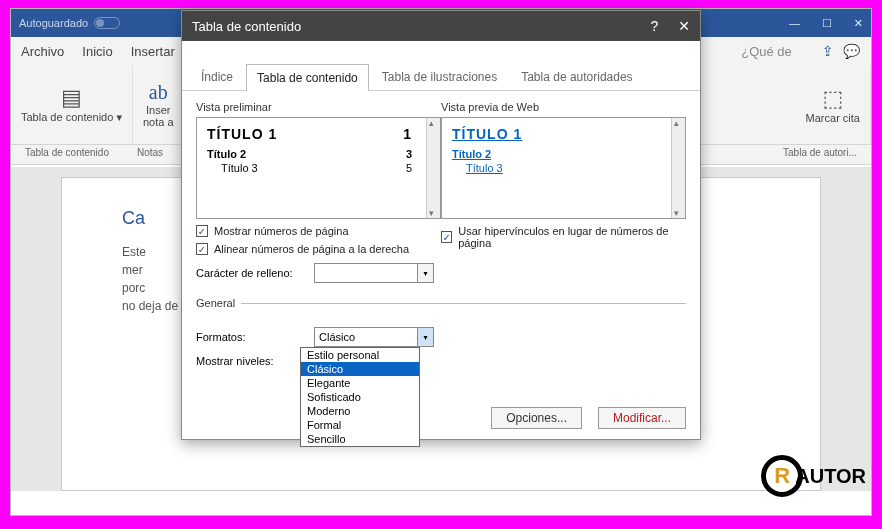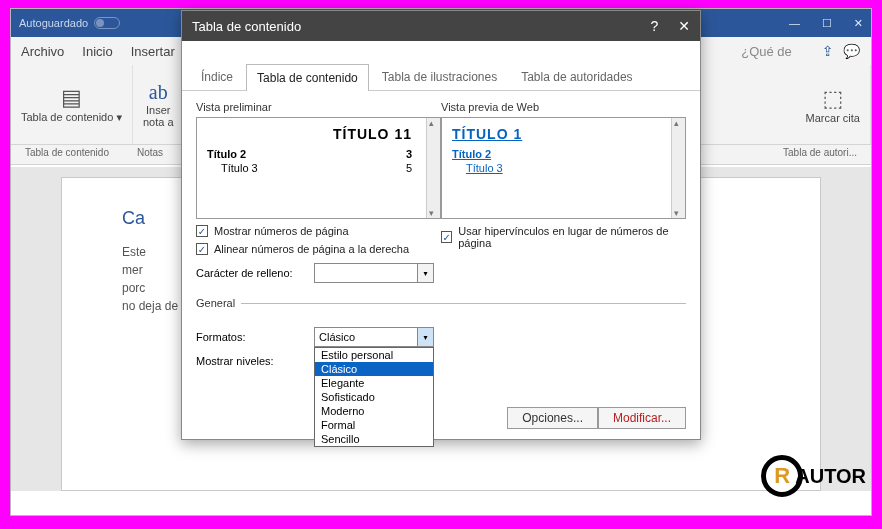--- a/index.html
+++ b/index.html
@@ -39,38 +39,38 @@
 .tab.active { color:#222; border-color:#bbb; background:#fff; position:relative; top:1px;}
 .dlgbody { padding:10px 14px; }
 .cols { display:flex; gap:0; }
 .col { flex:1; }
 .lbl { font-size:11px; color:#333; margin-bottom:4px; display:block;}
 .preview { border:1px solid #999; height:102px; padding:8px 10px; position:relative; font-size:11px;}
 .preview .sb { position:absolute; right:0; top:0; bottom:0; width:14px; background:#eee; border-left:1px solid #ccc;}
 .preview .sb::before{content:"▴"; position:absolute; top:0; left:2px; color:#777; font-size:9px;}
 .preview .sb::after{content:"▾"; position:absolute; bottom:0; left:2px; color:#777; font-size:9px;}
 .pvrow { display:flex; justify-content:space-between; padding-right:18px;}
-.pv1 { font-weight:bold; font-size:14px; letter-spacing:1px;justify-content:flex-end;}
+.pv1 { font-weight:bold; font-size:14px; letter-spacing:1px;}
 .pv2 { font-weight:bold; font-size:11px; margin-top:6px;}
 .pv3 { font-size:11px; margin-top:2px; padding-left:14px;}
 .web a { color:#0563c1; text-decoration:underline;}
 .web .pv1 { color:#0563c1;}
 .chk { display:flex; align-items:center; gap:6px; font-size:11px; margin-top:6px; color:#222;}
 .chk .box { width:12px; height:12px; border:1px solid #555; display:flex; align-items:center; justify-content:center; font-size:10px; color:#2b579a;}
 .fieldrow { display:flex; align-items:center; gap:8px; margin-top:8px; font-size:11px;}
 .fieldrow label { width:110px;}
 .combo { border:1px solid #888; height:20px; display:flex; align-items:center; padding:0 4px; font-size:11px; position:relative; background:#fff;}
 .combo .arrow { position:absolute; right:0; top:0; bottom:0; width:16px; border-left:1px solid #888; display:flex; align-items:center; justify-content:center; font-size:8px; background:#f3f3f3;}
 .combord { width:120px;}
 .fieldset { border:none; border-top:1px solid #bbb; margin-top:14px; padding-top:10px;}
 .fieldset legend { font-size:11px; color:#333; padding-right:6px;}
 .dropdown { position:absolute; border:1px solid #666; background:#fff; font-size:11px; z-index:20;}
 .dropdown div { padding:1px 6px;}
 .dropdown .sel { background:#0a64c4; color:#fff;}
-.btnrow { display:flex; justify-content:flex-end; gap:0; margin-top:6px;}
+.btnrow { display:flex; justify-content:flex-end; gap:16px; margin-top:6px;}
 .btn { border:1px solid #999; padding:3px 14px; font-size:12px; background:#f5f5f5; color:#333;}
 .btn.dis { color:#b91c1c;}
 .btn.primary { border:1px solid #2b579a; outline:1px solid #7aa8da;}
 .footer { border-top:1px solid #ccc; padding:10px 14px; display:flex; justify-content:flex-end; gap:10px;}
 
 .logo { position:absolute; right:16px; bottom:32px; z-index:30; display:flex; align-items:center; font-weight:bold; font-size:20px; color:#000;}
 .logo .c { width:42px; height:42px; border:5px solid #000; border-radius:50%; display:flex; align-items:center; justify-content:center; margin-right:-8px; background:#fff;}
 .logo .c span{ color:#d92; font-size:22px;}
 </style>
 </head>
@@ -195,21 +195,21 @@
     </div>
 
     <fieldset class="fieldset">
       <legend>General</legend>
       <div class="fieldrow" style="position:relative;">
         <label>Formatos:</label>
         <div class="combo combord">
           <span>Clásico</span>
           <span class="arrow" style="background:#cfe3f7;border-left-color:#5a8fce;">▾</span>
         </div>
-        <div class="dropdown" style="left:118px; top:20px; width:120px;">
+        <div class="dropdown" style="left:104px; top:20px; width:120px;">
           <div>Estilo personal</div>
           <div class="sel">Clásico</div>
           <div>Elegante</div>
           <div>Sofisticado</div>
           <div>Moderno</div>
           <div>Formal</div>
           <div>Sencillo</div>
         </div>
       </div>
       <div class="fieldrow">

